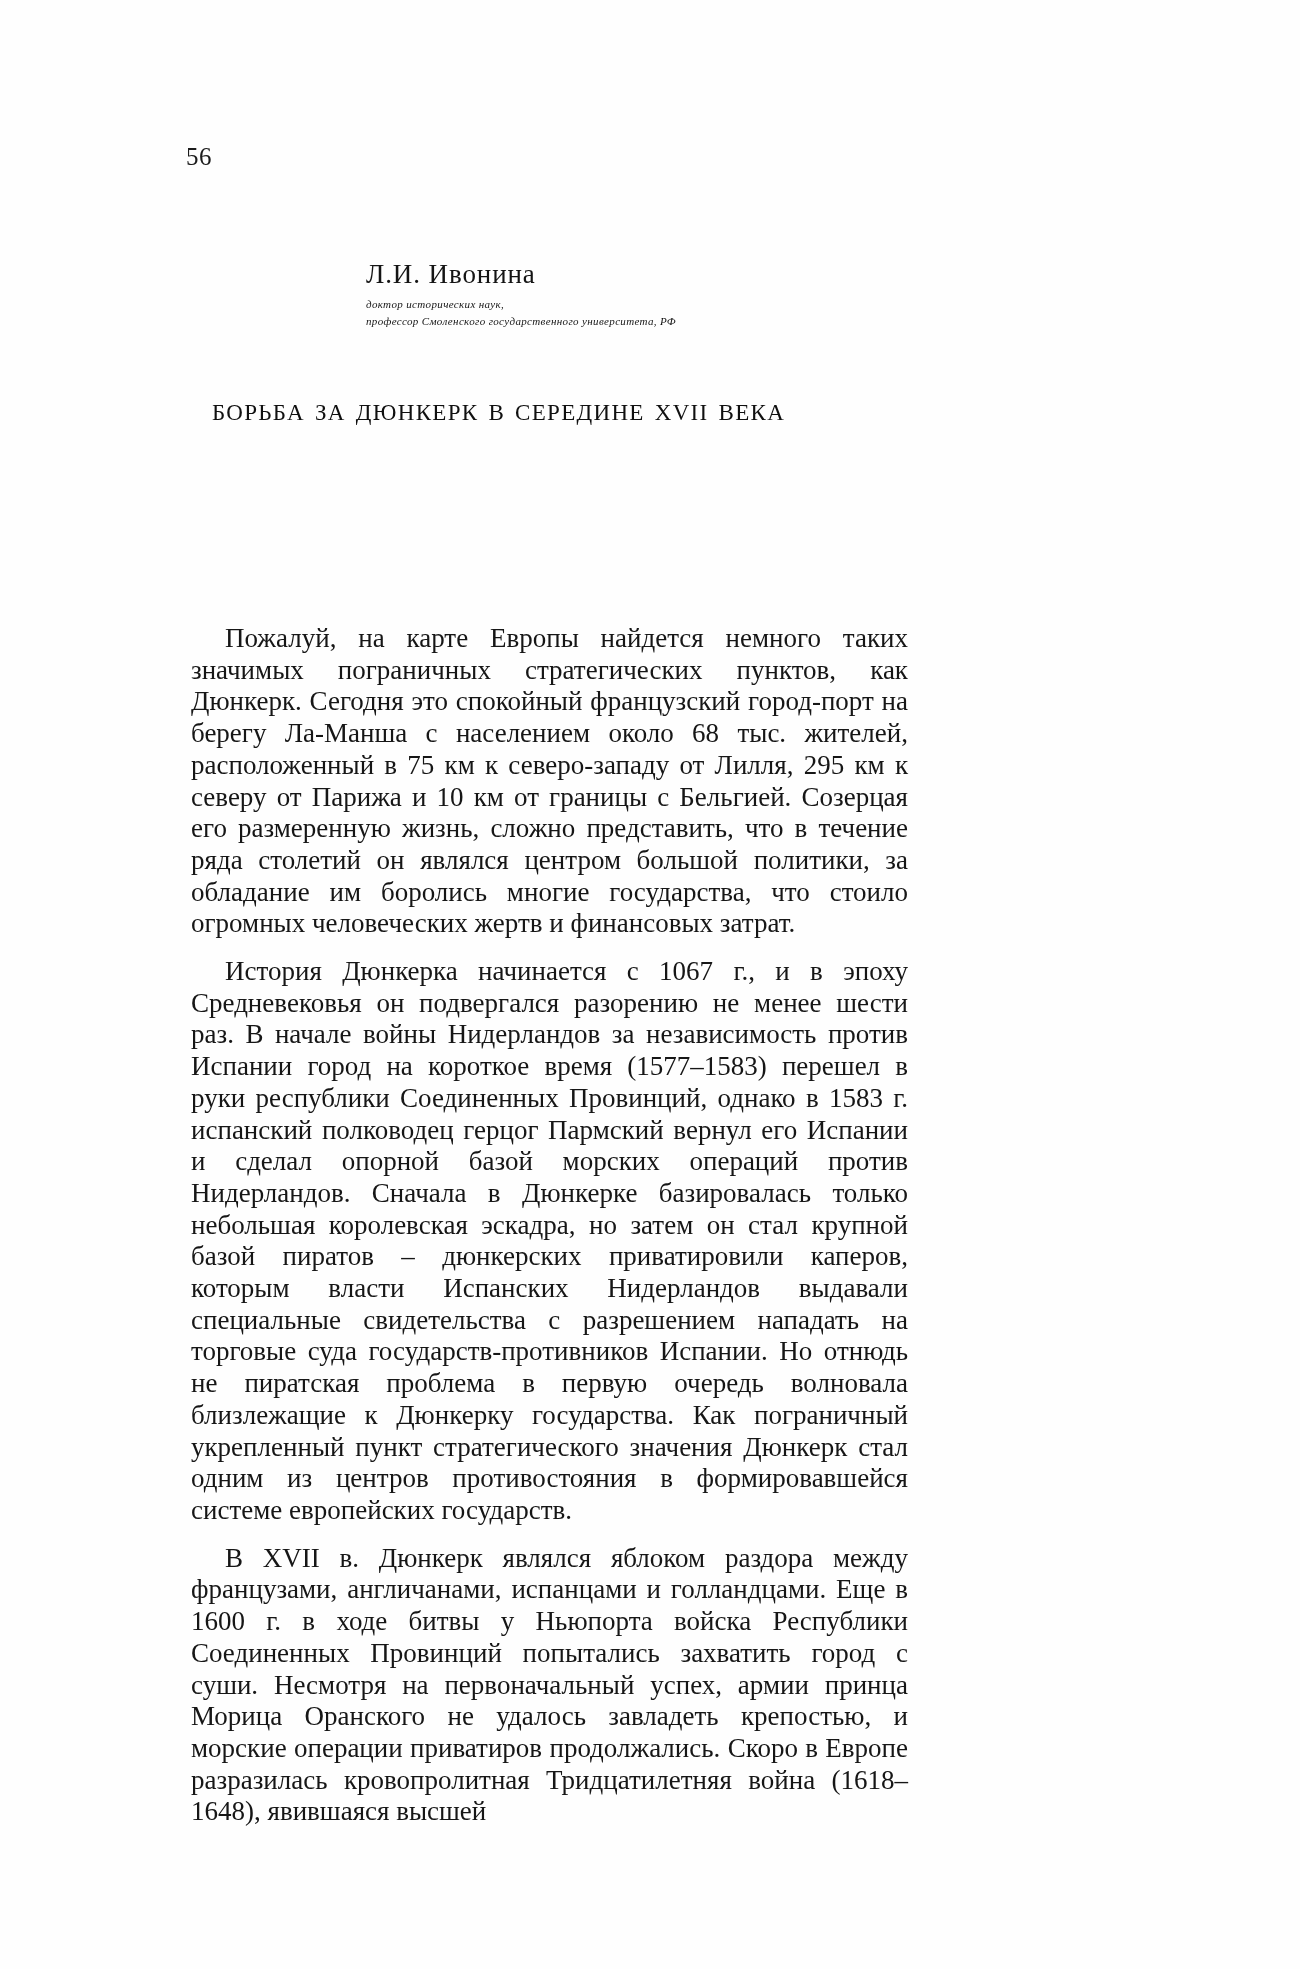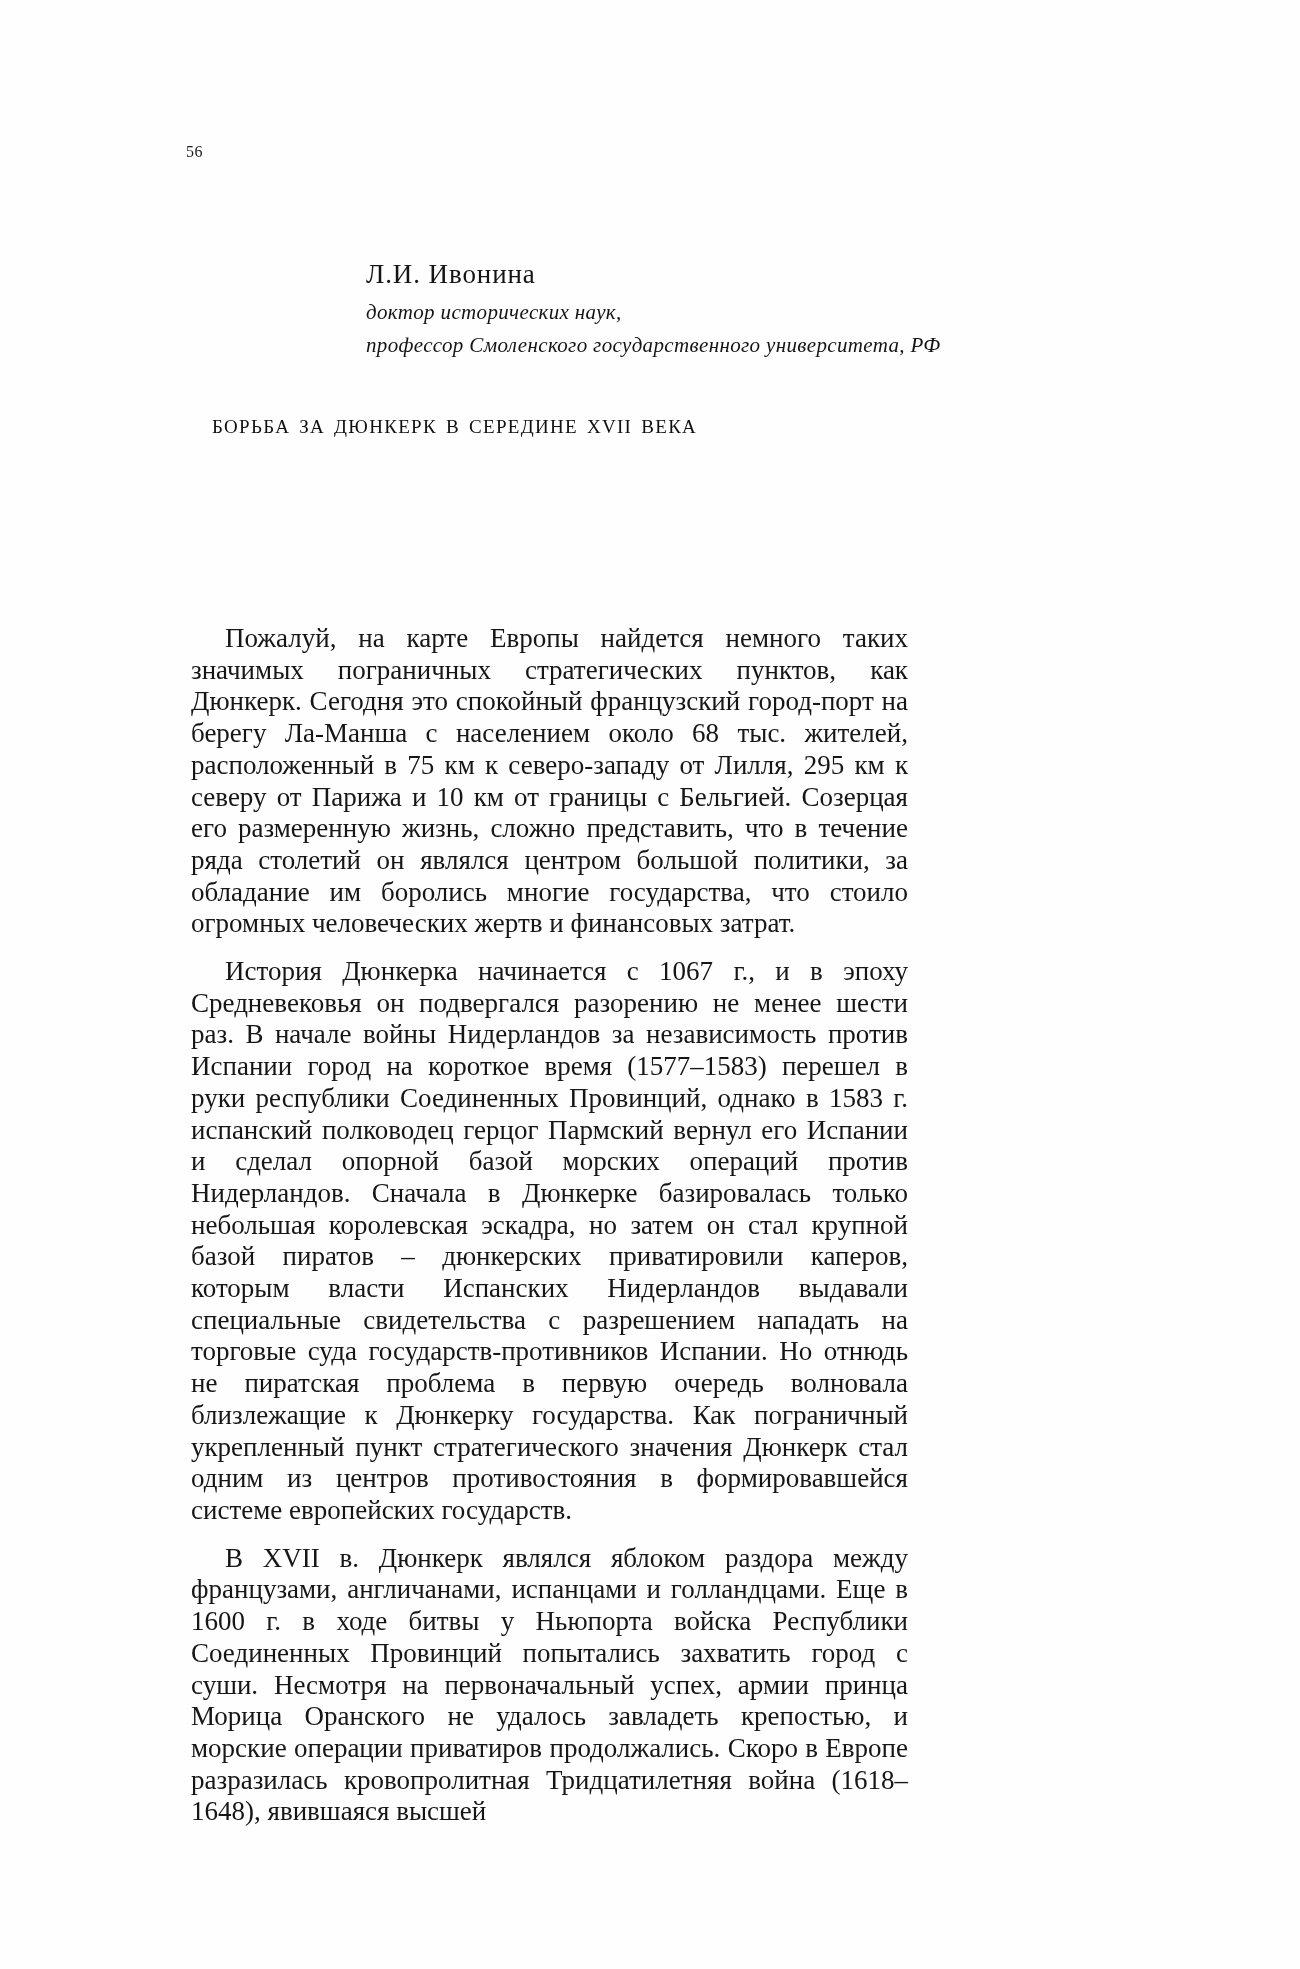--- a/index.html
+++ b/index.html
@@ -18,53 +18,53 @@
   .page {
     position: absolute;
     inset: 0;
     background: #fefefe;
   }
   
   .folio {
     position: absolute;
     left: 186px;
     top: 143px;
-    font-size: 16px;
+    font-size: 25px;
     letter-spacing: 0.5px;
     color: #1b1b1b;
   }
   
   .author-block {
     position: absolute;
     left: 366px;
     top: 258px;
     width: 700px;
   }
   .author-name {
     font-size: 27px;
     letter-spacing: 0.9px;
     line-height: 1.2;
     color: #141414;
   }
   .author-role,
   .author-affiliation {
     font-style: italic;
-    font-size: 21px;
+    font-size: 11px;
     letter-spacing: 0.35px;
     line-height: 1.55;
     color: #141414;
   }
   .author-role { margin-top: 6px; }
   
   .doc-title {
     position: absolute;
     left: 212px;
-    top: 416px;
+    top: 400px;
     width: 900px;
-    font-size: 19px;
+    font-size: 23px;
     letter-spacing: 1.3px;
     word-spacing: 3px;
     color: #101010;
   }
   
   .body-text {
     position: absolute;
     left: 191px;
     top: 623px;
     width: 717px;

